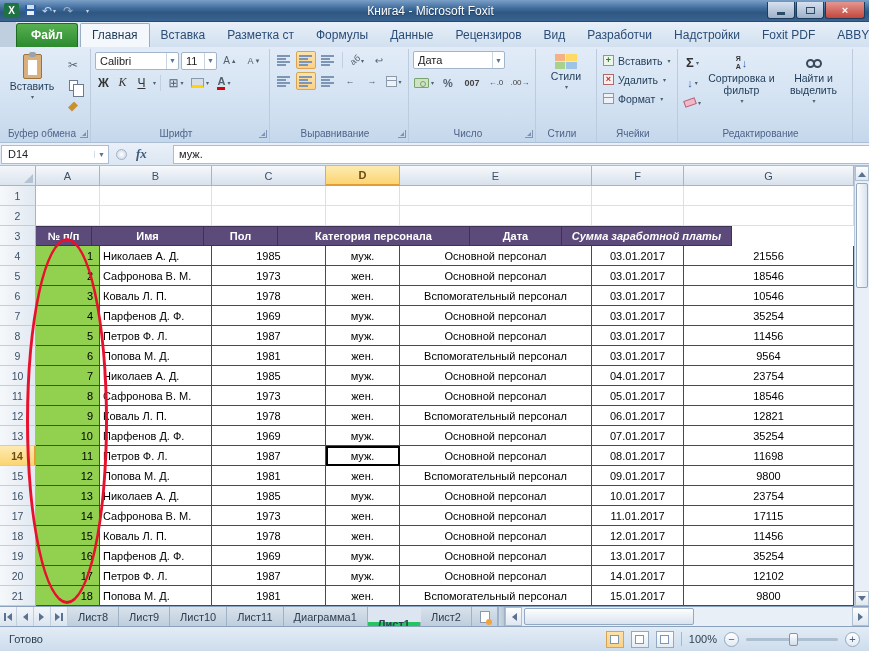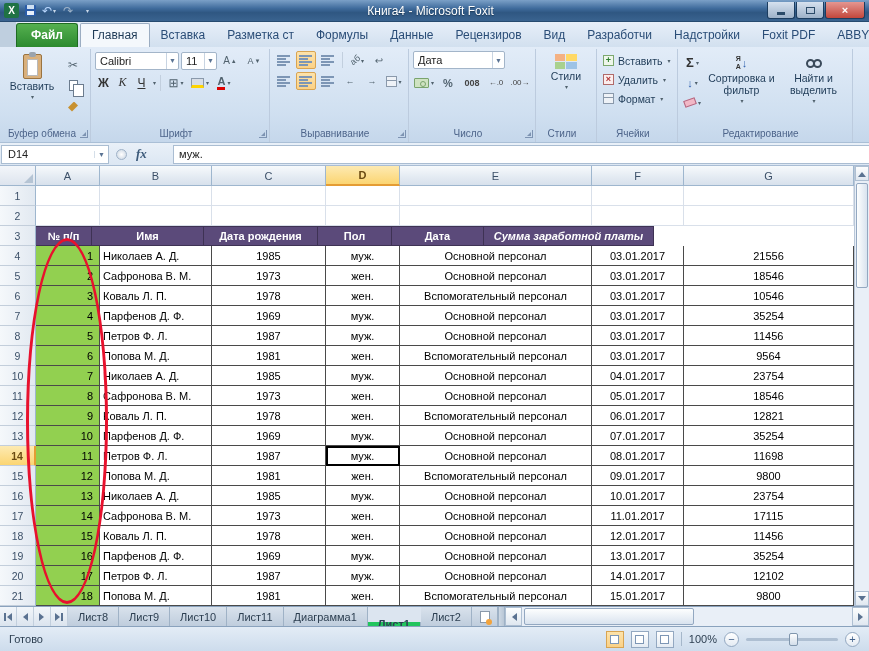--- a/index.html
+++ b/index.html
@@ -368,21 +368,21 @@
         <span class="combo" style="width:92px">
             <span>Дата</span>
             <span class="arr">▼</span>
           </span>
         <div class="frow">
           <span class="sbtn">
               <span class="money"></span>
               <span class="mini-arrow" style="color:#51626e">▾</span>
             </span>
           <span class="sbtn" style="font-weight:bold;font-size:11px">%</span>
-          <span class="sbtn t000">008</span>
+          <span class="sbtn t000">007</span>
           <span class="sbtn tdec">←.0</span>
           <span class="sbtn tdec">.00→</span>
         </div>
       </div>
       <div class="glabel">Число</div>
       <span class="launcher"></span>
     </div>
 
     <div class="rgroup">
       <div class="content">
@@ -502,22 +502,22 @@
           <div class="cell" style="width: 114px;"></div>
           <div class="cell" style="width: 74px;"></div>
           <div class="cell" style="width: 192px;"></div>
           <div class="cell" style="width: 92px;"></div>
           <div class="cell" style="width: 170px;"></div>
         </div>
         <div class="grow">
           <div class="rowh">3</div>
           <div class="cell th" style="width: 56px;">№ п/п</div>
           <div class="cell th" style="width: 112px;">Имя</div>
-          <div class="cell th" style="width: 114px;">Дата рождения</div>
           <div class="cell th" style="width: 74px;">Пол</div>
+          <div class="cell th" style="width: 192px;">Категория персонала</div>
           <div class="cell th" style="width: 92px;">Дата</div>
           <div class="cell th" style="width: 170px; font-style: italic;">Сумма заработной платы</div>
         </div>
         <div class="grow">
           <div class="rowh">4</div>
           <div class="cell tb ca" style="width: 64px;">1</div>
           <div class="cell tb cl" style="width: 112px;">Николаев А. Д.</div>
           <div class="cell tb cc" style="width: 114px;">1985</div>
           <div class="cell tb cc" style="width: 74px;">муж.</div>
           <div class="cell tb cc" style="width: 192px;">Основной персонал</div>

